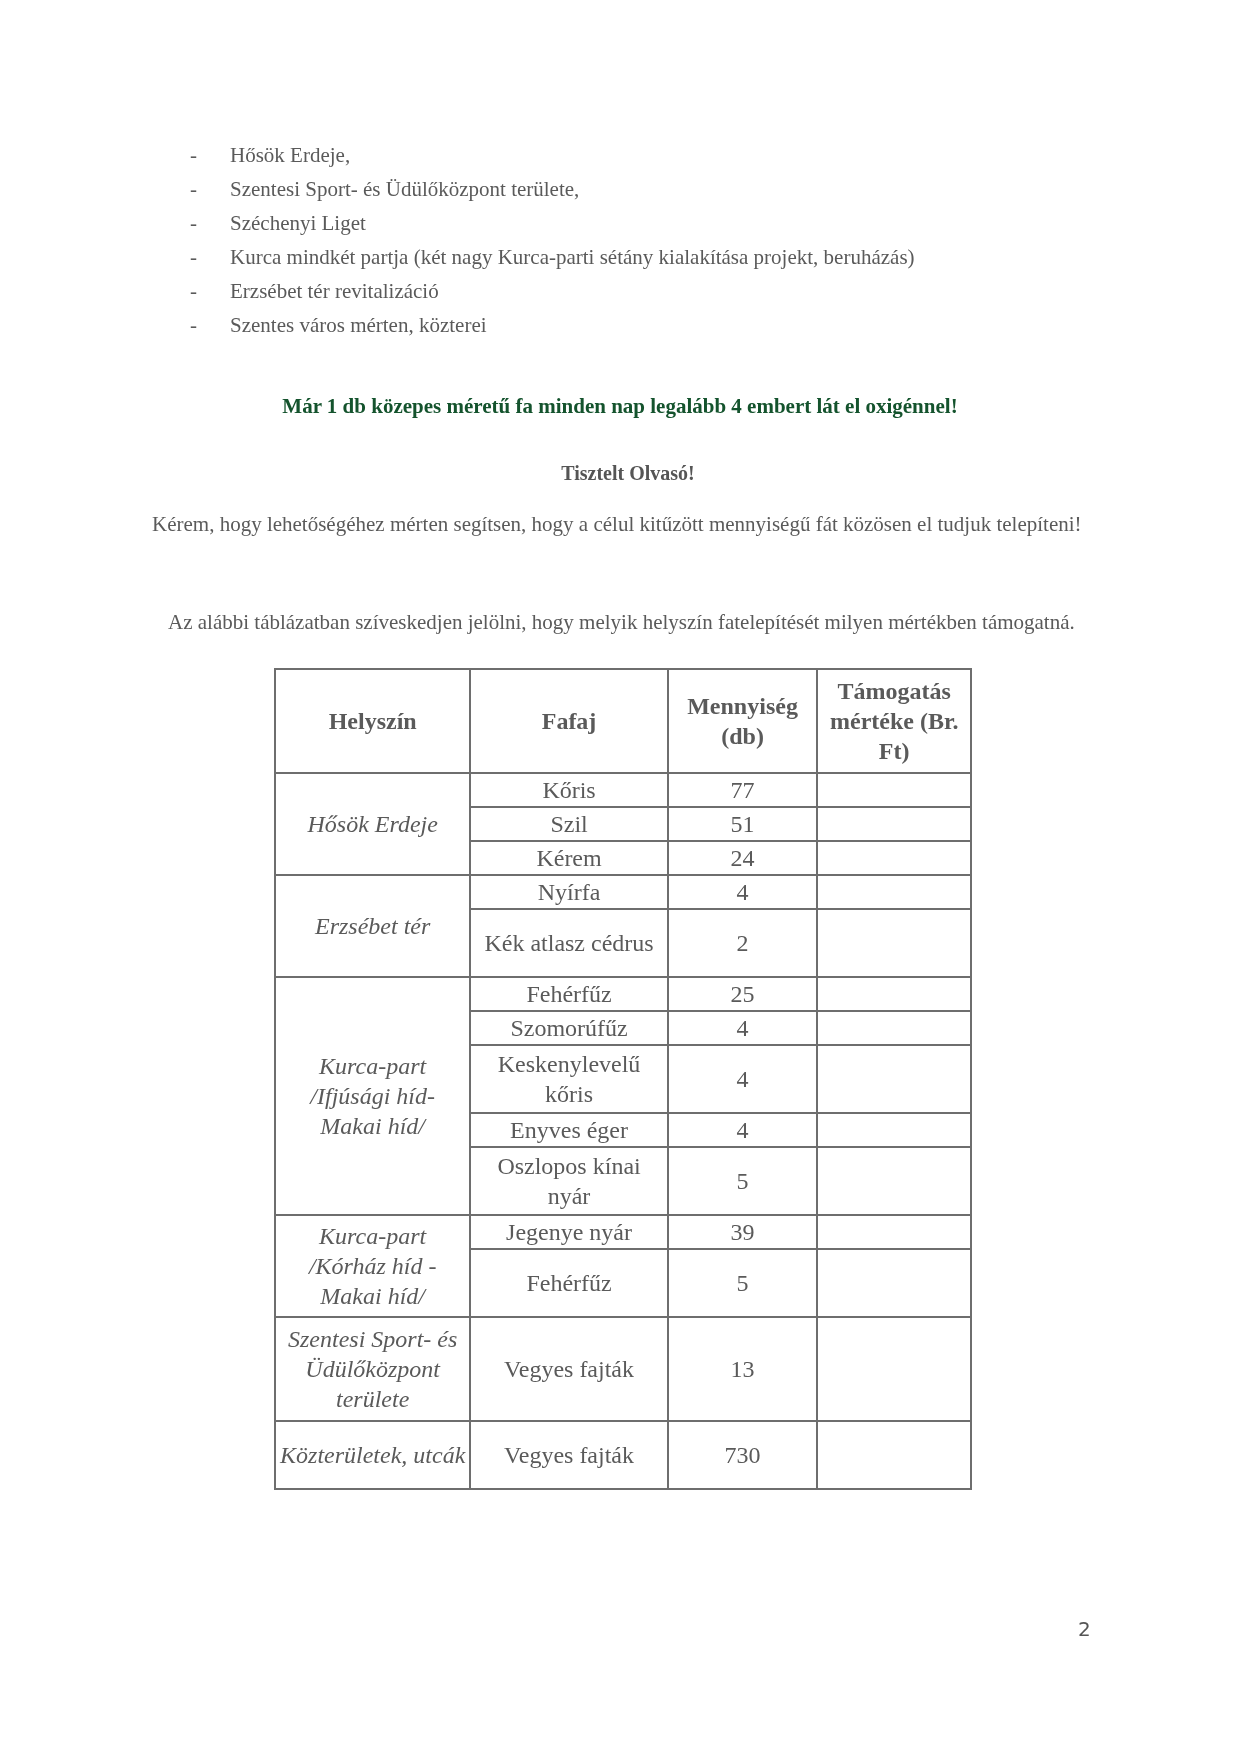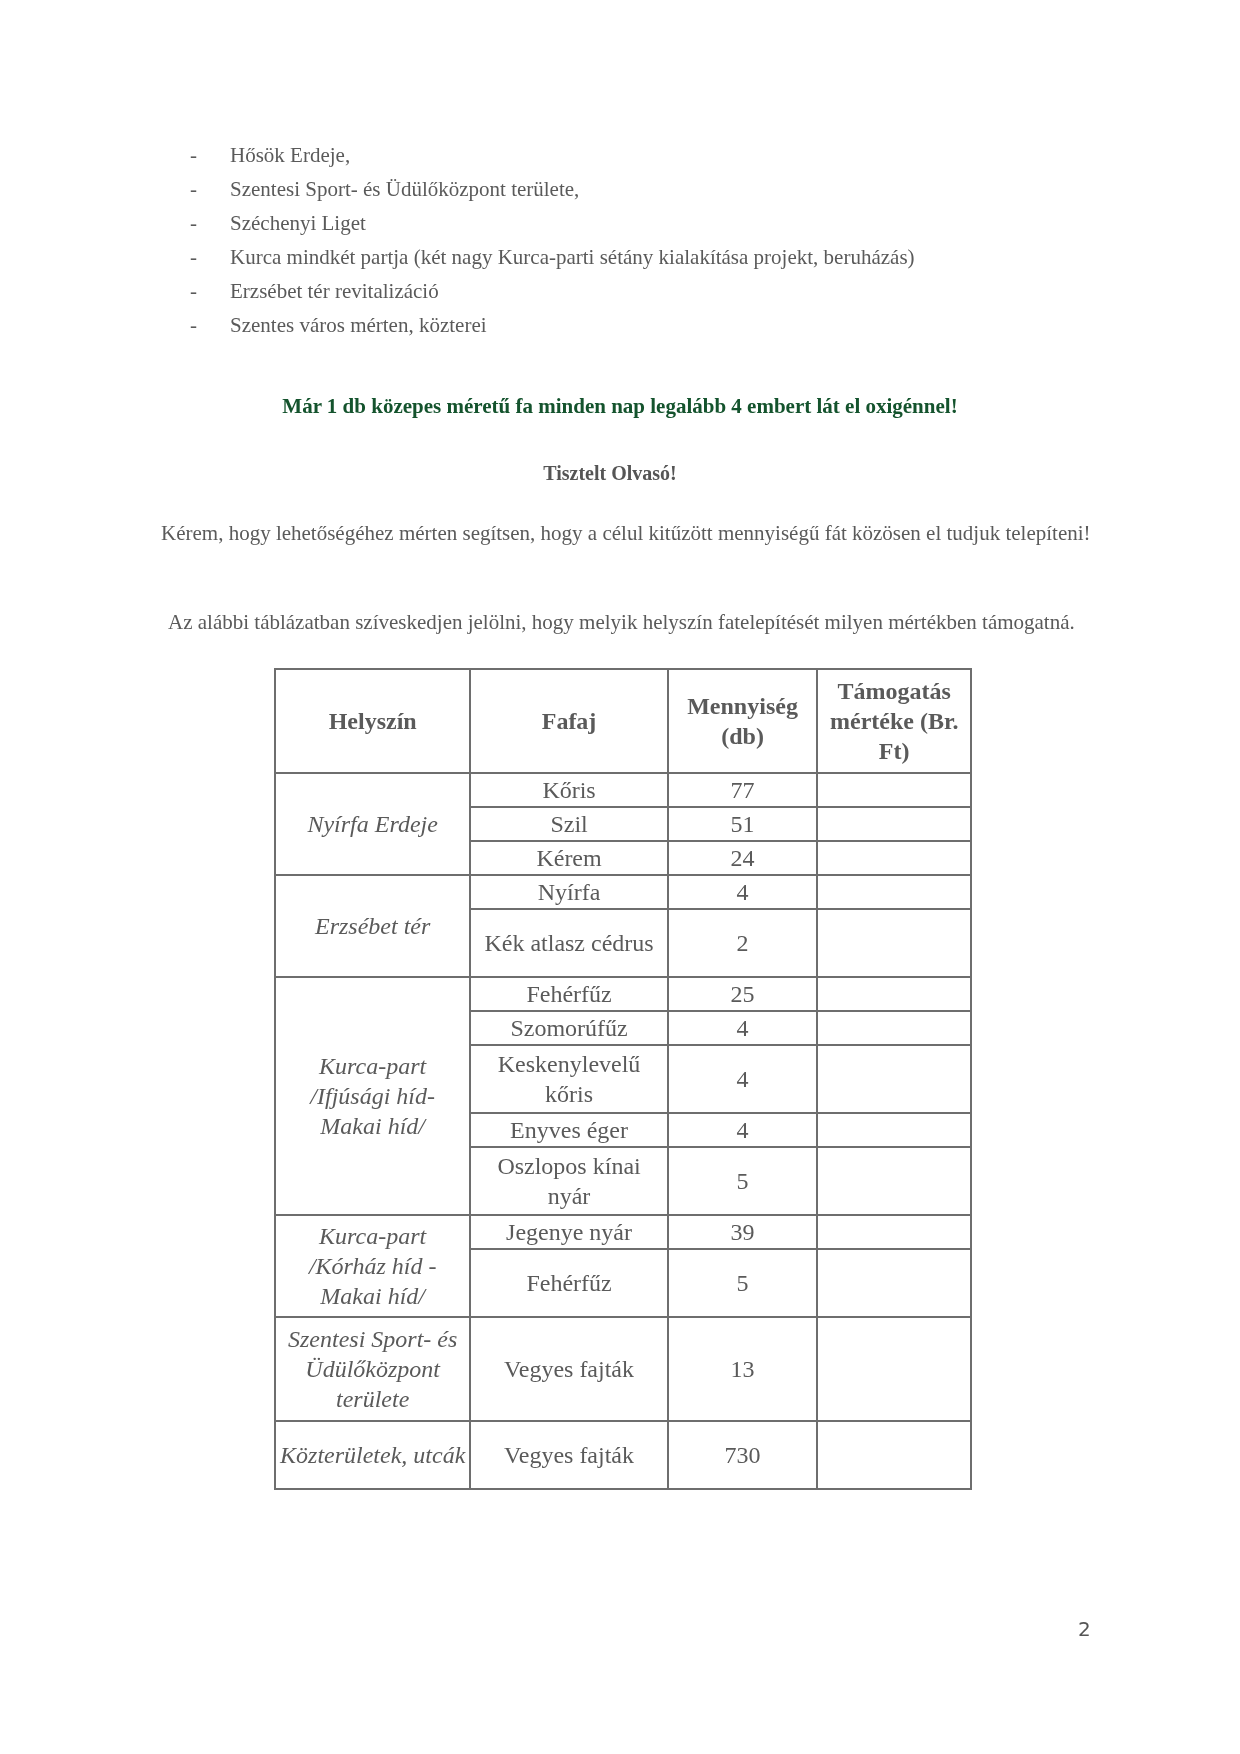--- a/index.html
+++ b/index.html
@@ -10,21 +10,21 @@
     }
     .page { position: absolute; left: 0; top: 0; width: 1240px; height: 1754px; }
 
     .bullets { position: absolute; left: 190px; top: 138px; margin: 0; padding: 0; list-style: none; }
     .bullets li { position: relative; font-size: 21px; line-height: 34px; padding-left: 40px; }
     .bullets li .dash { position: absolute; left: 0; top: 0; }
 
     .callout { position: absolute; left: 150px; top: 394px; width: 940px; text-align: center;
       font-weight: bold; font-size: 21px; color: #14532d; }
 
-    .greeting { position: absolute; left: 140px; top: 462px; width: 940px; text-align: center;
+    .greeting { position: absolute; left: 158px; top: 462px; width: 940px; text-align: center;
       font-weight: bold; font-size: 20px; color: #555; }
 
     .para { position: absolute; left: 152px; width: 944px; font-size: 21px; line-height: 34px;
       text-align: justify; color: #5a5a5a; }
     .para1 { top: 507px; }
     .para2 { top: 589px; text-align-last: left; }
 
     table.trees { position: absolute; left: 274px; top: 668px; width: 698px;
       border-collapse: collapse; font-size: 24px; color: #5a5a5a; }
     table.trees th, table.trees td { border: 2px solid #6e6e6e; text-align: center; vertical-align: middle;
@@ -51,42 +51,42 @@
     <li><span class="dash">-</span><span>Széchenyi Liget</span></li>
     <li><span class="dash">-</span><span>Kurca mindkét partja (két nagy Kurca-parti sétány kialakítása projekt, beruházás)</span></li>
     <li><span class="dash">-</span><span>Erzsébet tér revitalizáció</span></li>
     <li><span class="dash">-</span><span>Szentes város mérten, közterei</span></li>
   </ul>
 
   <div class="callout">Már 1 db közepes méretű fa minden nap legalább 4 embert lát el oxigénnel!</div>
 
   <div class="greeting">Tisztelt Olvasó!</div>
 
-  <p class="para para1" style="margin:9px">Kérem, hogy lehetőségéhez mérten segítsen, hogy a célul kitűzött mennyiségű fát közösen el tudjuk telepíteni!</p>
+  <p class="para para1" style="margin:0">Kérem, hogy lehetőségéhez mérten segítsen, hogy a célul kitűzött mennyiségű fát közösen el tudjuk telepíteni!</p>
   <p class="para para2" style="margin:16px">Az alábbi táblázatban szíveskedjen jelölni, hogy melyik helyszín fatelepítését milyen mértékben támogatná.</p>
 
   <table class="trees">
     <colgroup>
         <col class="c1">
         <col class="c2">
         <col class="c3">
         <col class="c4">
       </colgroup>
     <thead>
       <tr>
         <th>Helyszín</th>
         <th>Fafaj</th>
         <th>Mennyiség (db)</th>
         <th>Támogatás mértéke (Br. Ft)</th>
       </tr>
     </thead>
     <tbody>
 
       <tr class="r1">
-        <td class="loc" rowspan="3">Nyírfa Erdeje</td>
+        <td class="loc" rowspan="3">Hősök Erdeje</td>
         <td>Kőris</td>
         <td>77</td>
         <td class="support"></td>
       </tr>
       <tr class="r1">
         <td>Szil</td>
         <td>51</td>
         <td class="support"></td>
       </tr>
       <tr class="r1">

